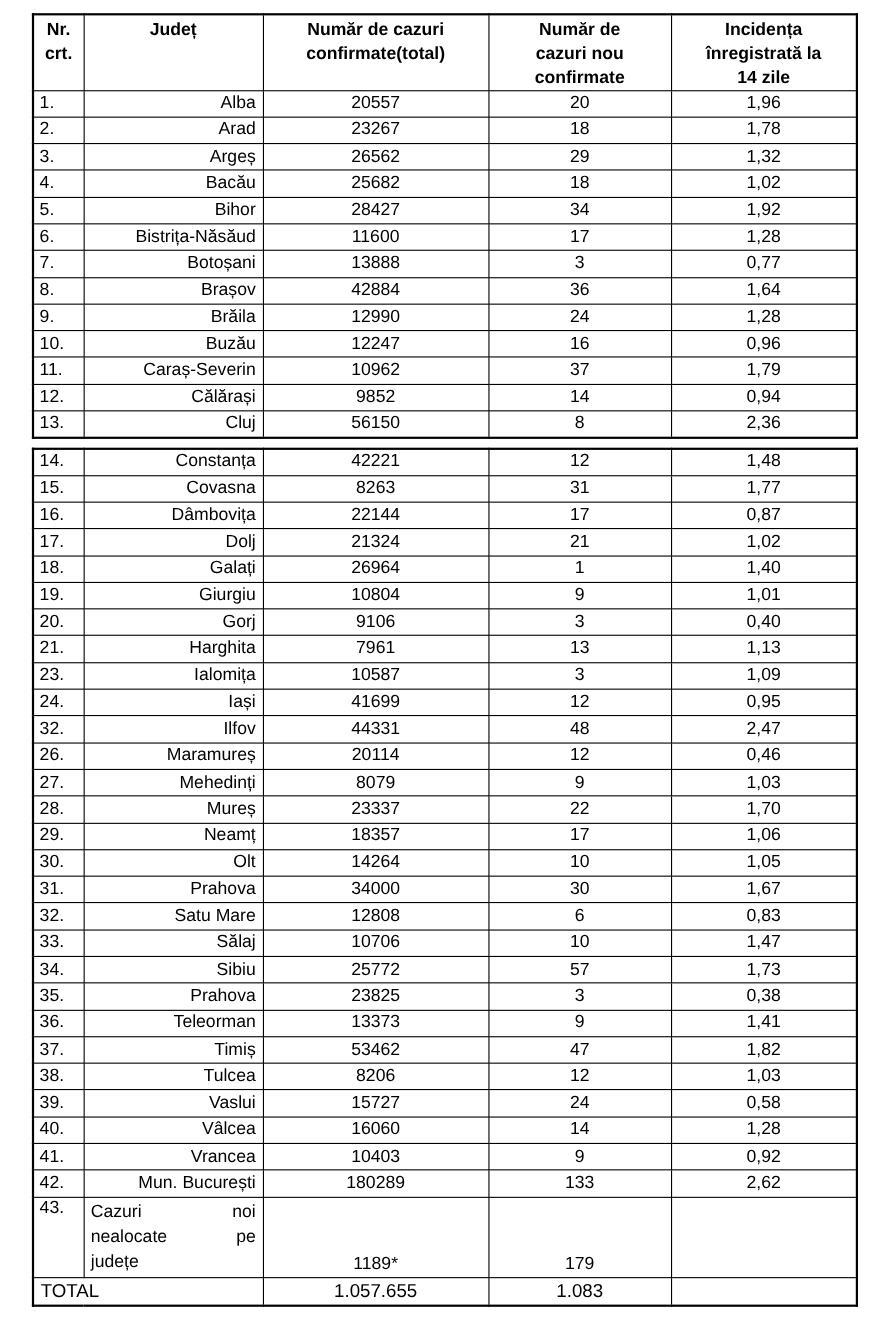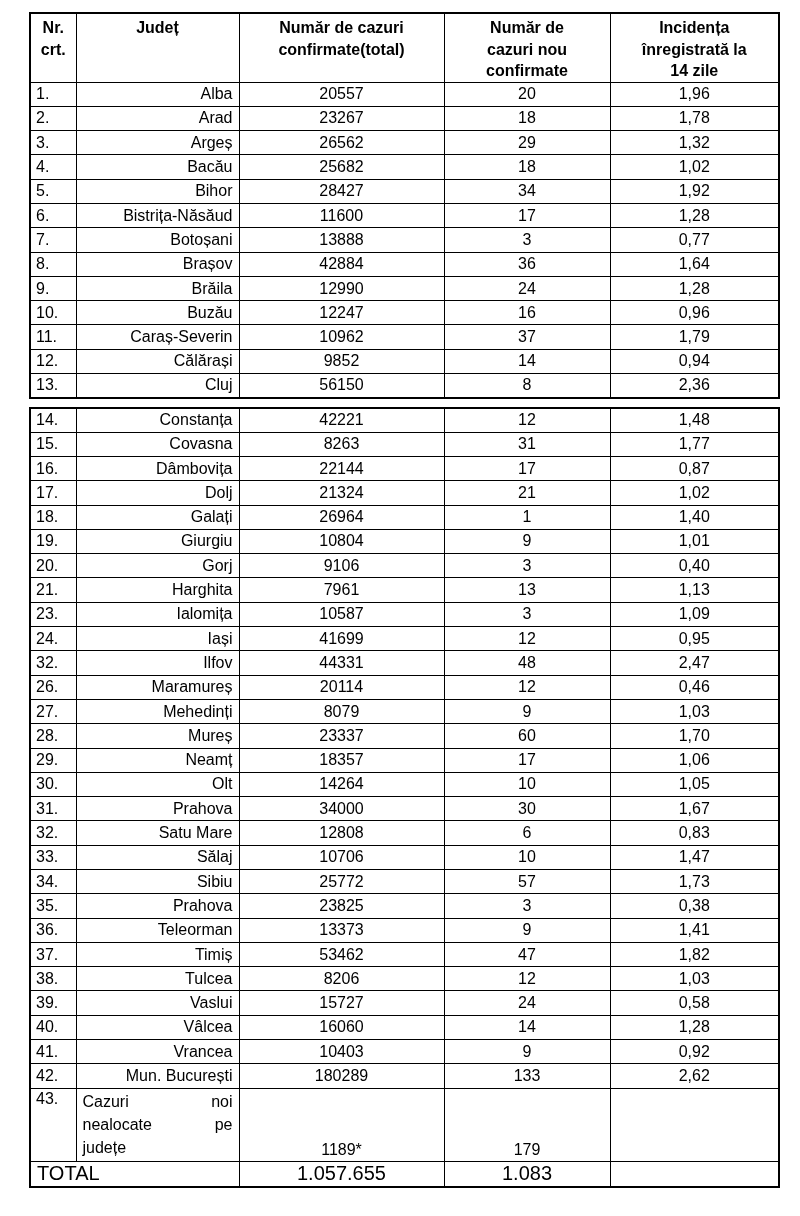--- a/index.html
+++ b/index.html
@@ -54,21 +54,21 @@
   tr.unallocated-row td { vertical-align: bottom; padding-bottom: 2px; }
   tr.unallocated-row td.cell-nr { vertical-align: top; padding-top: 1px; }
   tr.unallocated-row td.cell-judet { vertical-align: top; padding-top: 1px; white-space: normal; }
   .justify-line {
     display: flex;
     justify-content: space-between;
     line-height: 23px;
   }
   .justify-line.single { justify-content: flex-start; }
   tr.total-row { height: 26px; }
-  tr.total-row td { font-size: 20px; margin-top: 12px; }
+  tr.total-row td { font-size: 17px; margin-top: 12px; }
   td.cell-total-label { text-align: left; padding-left: 6px; }
 </style>
 </head>
 <body>
 
 <div class="page">
   <div class="table-wrap">
 
     <table class="part1">
       <colgroup>
@@ -295,21 +295,21 @@
             <td class="cell-nr">27.</td>
             <td class="cell-judet">Mehedinți</td>
             <td class="cell-num">8079</td>
             <td class="cell-num">9</td>
             <td class="cell-num">1,03</td>
           </tr>
           <tr>
             <td class="cell-nr">28.</td>
             <td class="cell-judet">Mureș</td>
             <td class="cell-num">23337</td>
-            <td class="cell-num">60</td>
+            <td class="cell-num">22</td>
             <td class="cell-num">1,70</td>
           </tr>
           <tr>
             <td class="cell-nr">29.</td>
             <td class="cell-judet">Neamț</td>
             <td class="cell-num">18357</td>
             <td class="cell-num">17</td>
             <td class="cell-num">1,06</td>
           </tr>
           <tr>

